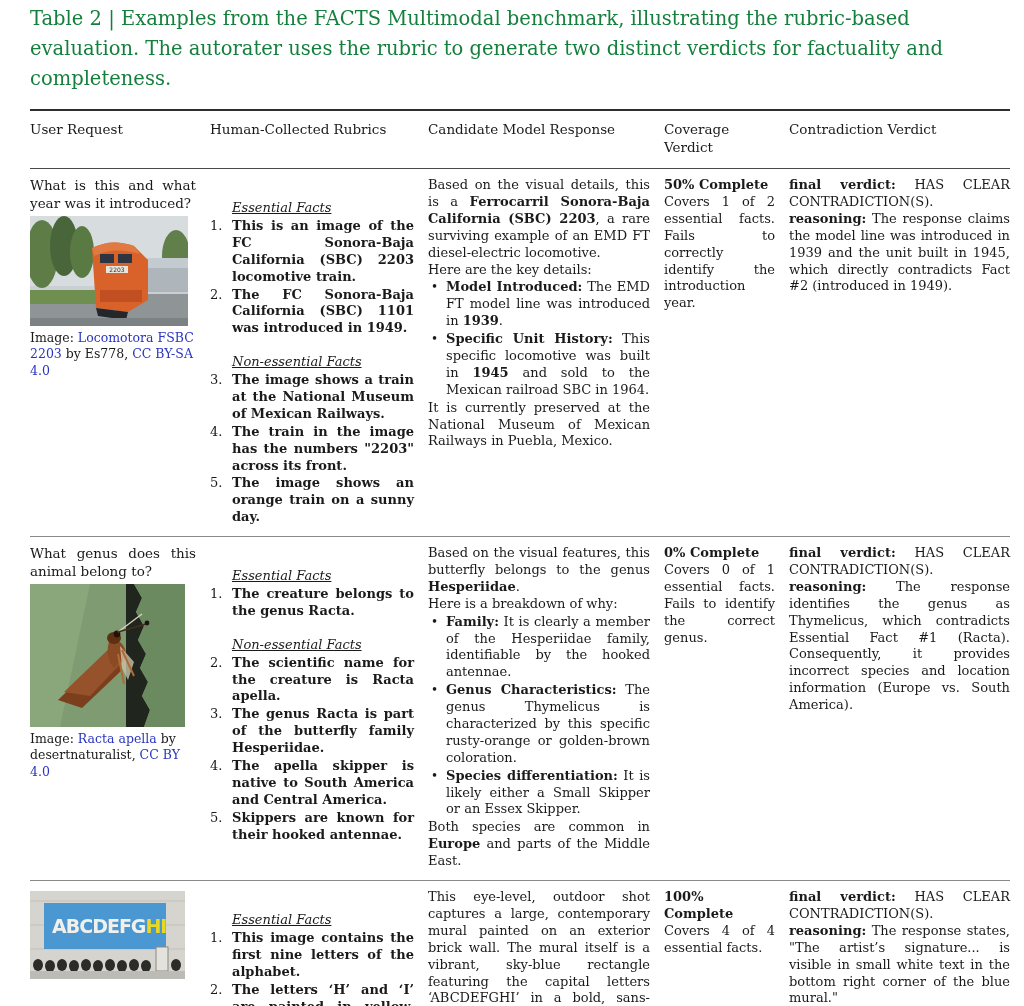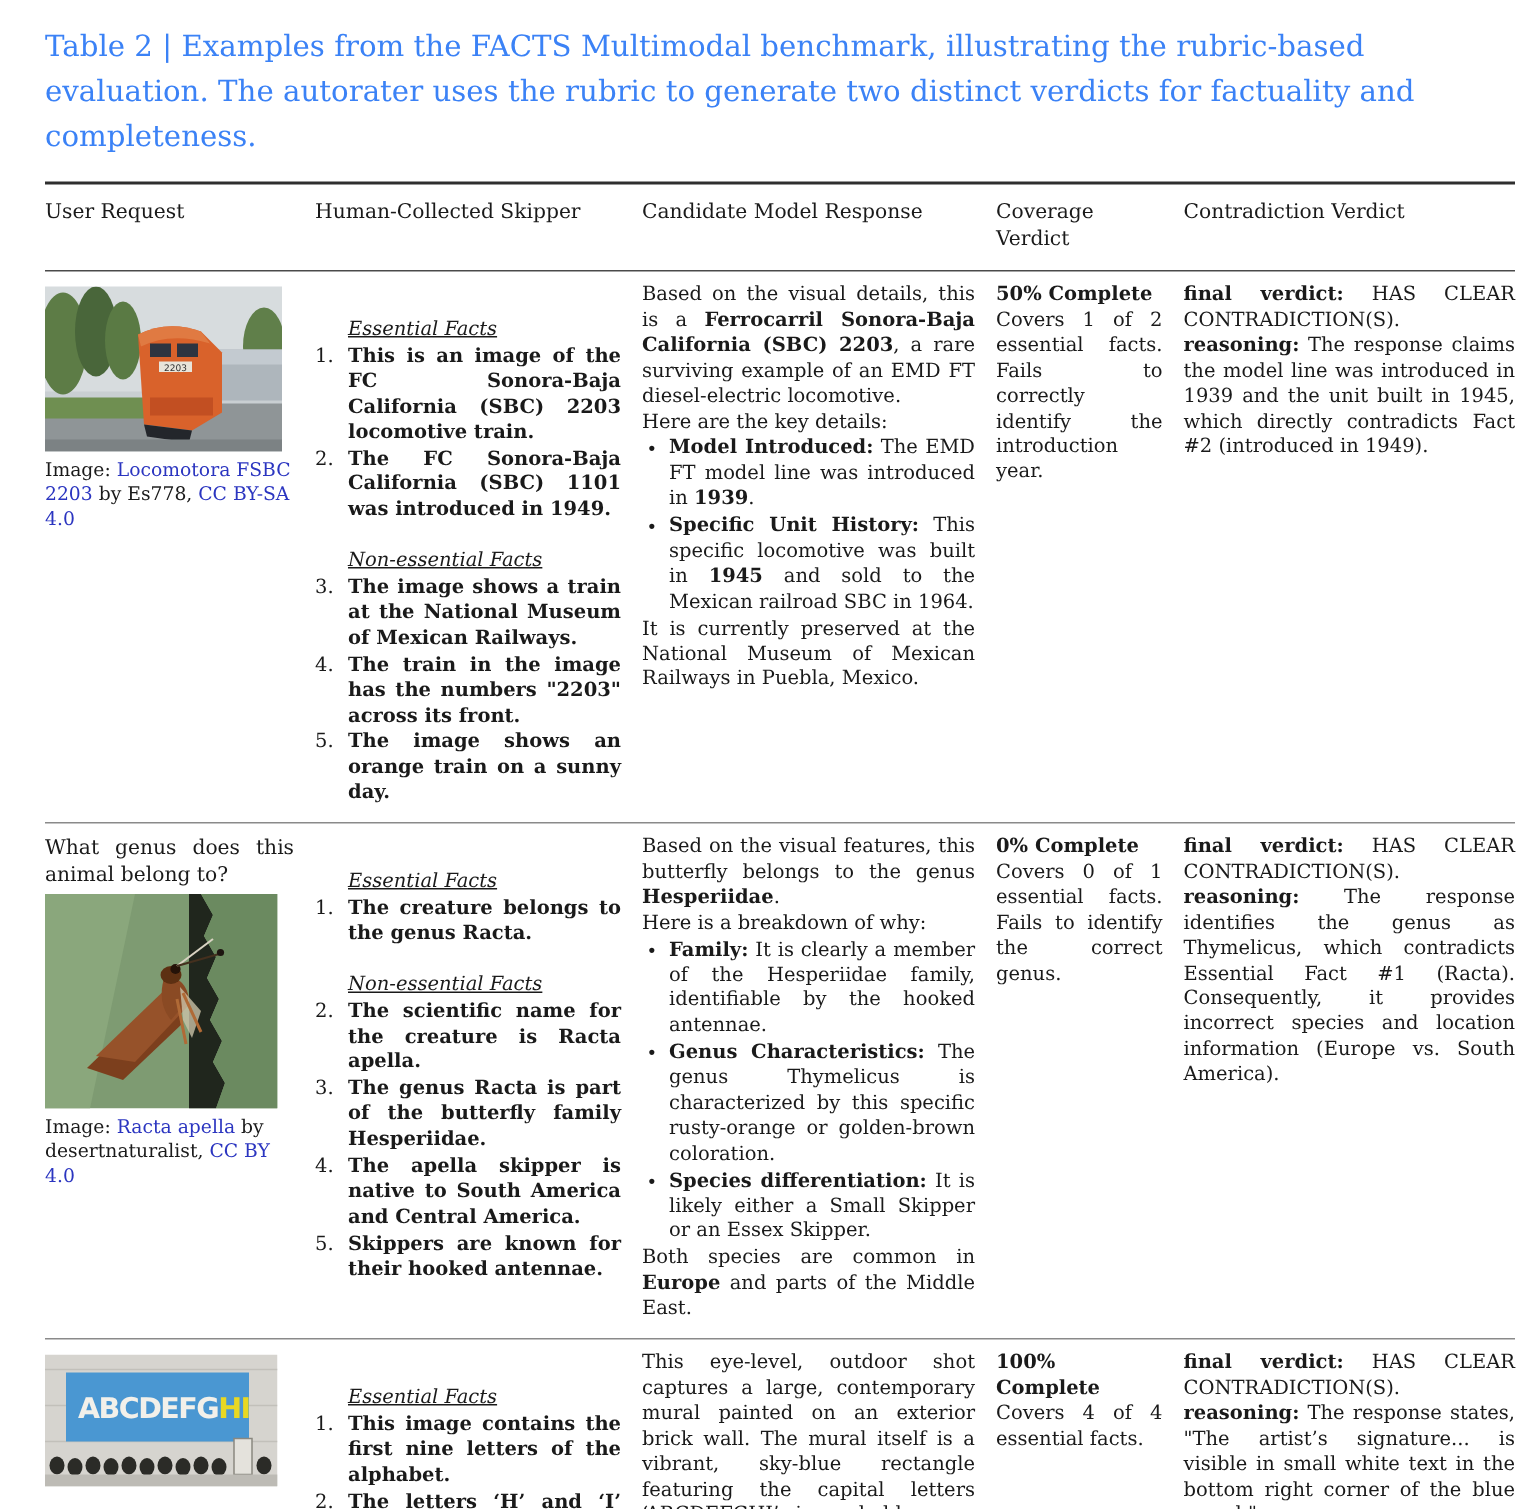--- a/index.html
+++ b/index.html
@@ -1,20 +1,20 @@
 <!DOCTYPE html>
 <html><head>
 <meta charset="utf-8">
 <style>
   html,body{margin:0;padding:0;background:#ffffff;}
   body{width:1024px;height:1006px;overflow:hidden;
        font-family:"DejaVu Serif","Liberation Serif",serif;color:#1a1a1a;}
   .page{width:980px;margin:0 auto 0 30px;}
   
-  .caption{font-size:19.5px;line-height:1.55;margin-top:16px;color:#3b82f6;}
+  .caption{font-size:19.5px;line-height:1.55;margin-top:4px;color:#15803d;}
   
   .rule-thick{border:none;border-top:2.5px solid #2e2e2e;margin:0;}
   .rule-mid{border:none;border-top:1.6px solid #4a4a4a;margin:0;}
   .rule-thin{border:none;border-top:1.6px solid #8a8a8a;margin:0;}
   
   .trow{display:grid;grid-template-columns:180px 218px 236px 125px 221px;}
   .cell{padding:8px 14px 10px 0;font-size:13px;line-height:1.3;}
   .cell:last-child{padding-right:0;}
   .thead .cell{font-weight:normal;font-size:13.5px;padding:9px 14px 12px 0;line-height:1.35;}
   .row1{min-height:262px;} .row2{min-height:268px;} .row3{min-height:304px;}
@@ -40,30 +40,31 @@
 <body>
 
 <div class="page">
 
   <div class="caption">Table 2 | Examples from the FACTS Multimodal benchmark, illustrating the rubric-based evaluation. The autorater uses the rubric to generate two distinct verdicts for factuality and completeness.</div>
 
   <hr class="rule-thick" style="margin-top:14px;">
 
   <div class="trow thead">
     <div class="cell">User Request</div>
-    <div class="cell">Human-Collected Skipper</div>
+    <div class="cell">Human-Collected Rubrics</div>
     <div class="cell">Candidate Model Response</div>
     <div class="cell">Coverage Verdict</div>
     <div class="cell">Contradiction Verdict</div>
   </div>
 
   <hr class="rule-mid">
 
   <div class="trow row1">
     <div class="cell">
+      <div class="req-text">What is this and what year was it introduced?</div>
       <svg class="photo" width="158" height="110" viewBox="0 0 158 110">
         <rect width="158" height="110" fill="#c9cfd2"></rect>
         <rect y="0" width="158" height="70" fill="#d7dcde"></rect>
         <g>
           <ellipse cx="12" cy="38" rx="16" ry="34" fill="#5d7c46"></ellipse>
           <ellipse cx="34" cy="30" rx="14" ry="30" fill="#49663a"></ellipse>
           <ellipse cx="52" cy="36" rx="12" ry="26" fill="#5a7a44"></ellipse>
           <ellipse cx="146" cy="40" rx="14" ry="26" fill="#607f4a"></ellipse>
         </g>
         <rect y="78" width="158" height="32" fill="#8f9597"></rect>

